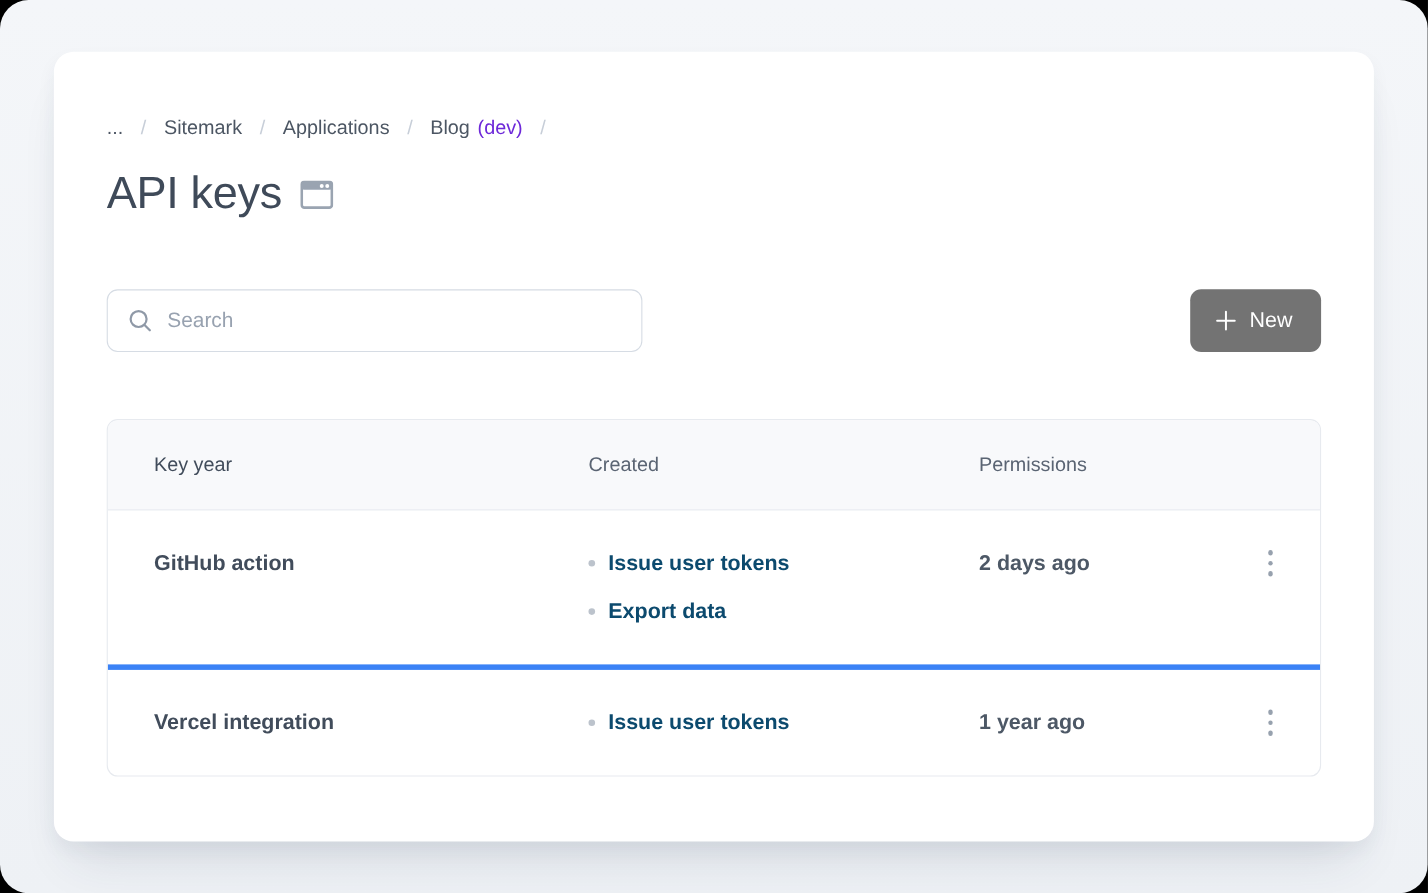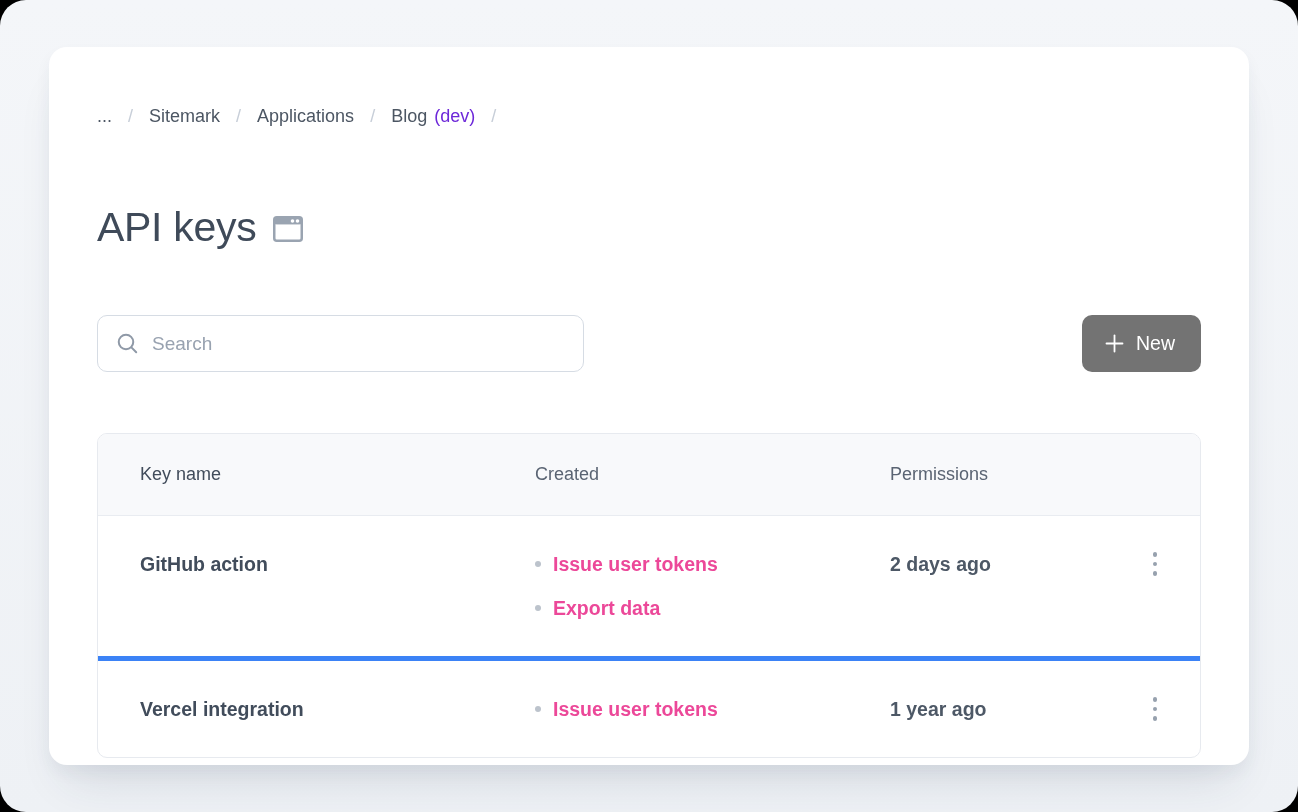--- a/index.html
+++ b/index.html
@@ -24,21 +24,21 @@
   .breadcrumb {
     display: flex; align-items: center; gap: 16px;
     font-size: 18px; line-height: 25px; color: #4C5663;
   }
   .breadcrumb .sep { color: #C7CED8; }
   .breadcrumb .crumb { color: #4C5663; cursor: pointer; }
   .breadcrumb .crumb-group { display: flex; gap: 7px; }
   .breadcrumb .suffix { color: #6d28d9; }
 
   
-  .title-row { margin-top: 74px; display: flex; align-items: center; gap: 17px; }
+  .title-row { margin-top: 22px; display: flex; align-items: center; gap: 17px; }
   .page-title {
     font-size: 41px; font-weight: 400; letter-spacing: -0.3px;
     color: #3F4A59; line-height: 48px;
   }
   .window-icon { width: 30px; height: 26px; margin-top: 4px; }
 
   
   .toolbar { margin-top: 64px; display: flex; align-items: center; justify-content: space-between; }
   .search-box {
     width: 487px; height: 57px;
@@ -77,21 +77,21 @@
     border-bottom: 1px solid #E9ECF1;
     font-size: 18px; color: #5A6473;
   }
   .t-head .cell-key { padding-left: 42px; }
   .t-body { align-items: start; font-weight: bold; }
   .t-body + .t-body { border-top: 5px solid #3b82f6; }
   .t-body .cell { padding-top: 26px; padding-bottom: 26px; line-height: 44px; font-size: 19.5px; }
   .cell-key { padding-left: 42px; color: #414C5B; }
   .cell-created { color: #4D5866; }
 
-  .perm-list { list-style: none; color: #ec4899; }
+  .perm-list { list-style: none; color: #0c4a6e; }
   .perm-item { position: relative; padding-left: 18px; }
   .perm-item::before {
     content: ""; position: absolute; left: 0; top: 19px;
     width: 6px; height: 6px; border-radius: 50%;
     background: #BCC3CC;
   }
 
   .cell-actions { display: flex; justify-content: center; padding-top: 26px; }
   .kebab-button {
     width: 34px; height: 44px; border: none; background: transparent; cursor: pointer;
@@ -145,21 +145,21 @@
           <line x1="10.5" y1="2.5" x2="10.5" y2="18.5" stroke="#FFFFFF" stroke-width="1.8" stroke-linecap="round"></line>
           <line x1="2.5" y1="10.5" x2="18.5" y2="10.5" stroke="#FFFFFF" stroke-width="1.8" stroke-linecap="round"></line>
         </svg>
         <span>New</span>
       </button>
     </div>
 
     <div class="keys-table">
 
       <div class="t-row t-head">
-        <div class="cell cell-key">Key name</div>
+        <div class="cell cell-key">Key year</div>
         <div class="cell">Created</div>
         <div class="cell">Permissions</div>
         <div class="cell"></div>
       </div>
 
       <div class="t-row t-body">
         <div class="cell cell-key">GitHub action</div>
         <ul class="cell perm-list">
           <li class="perm-item">Issue user tokens</li>
           <li class="perm-item">Export data</li>

